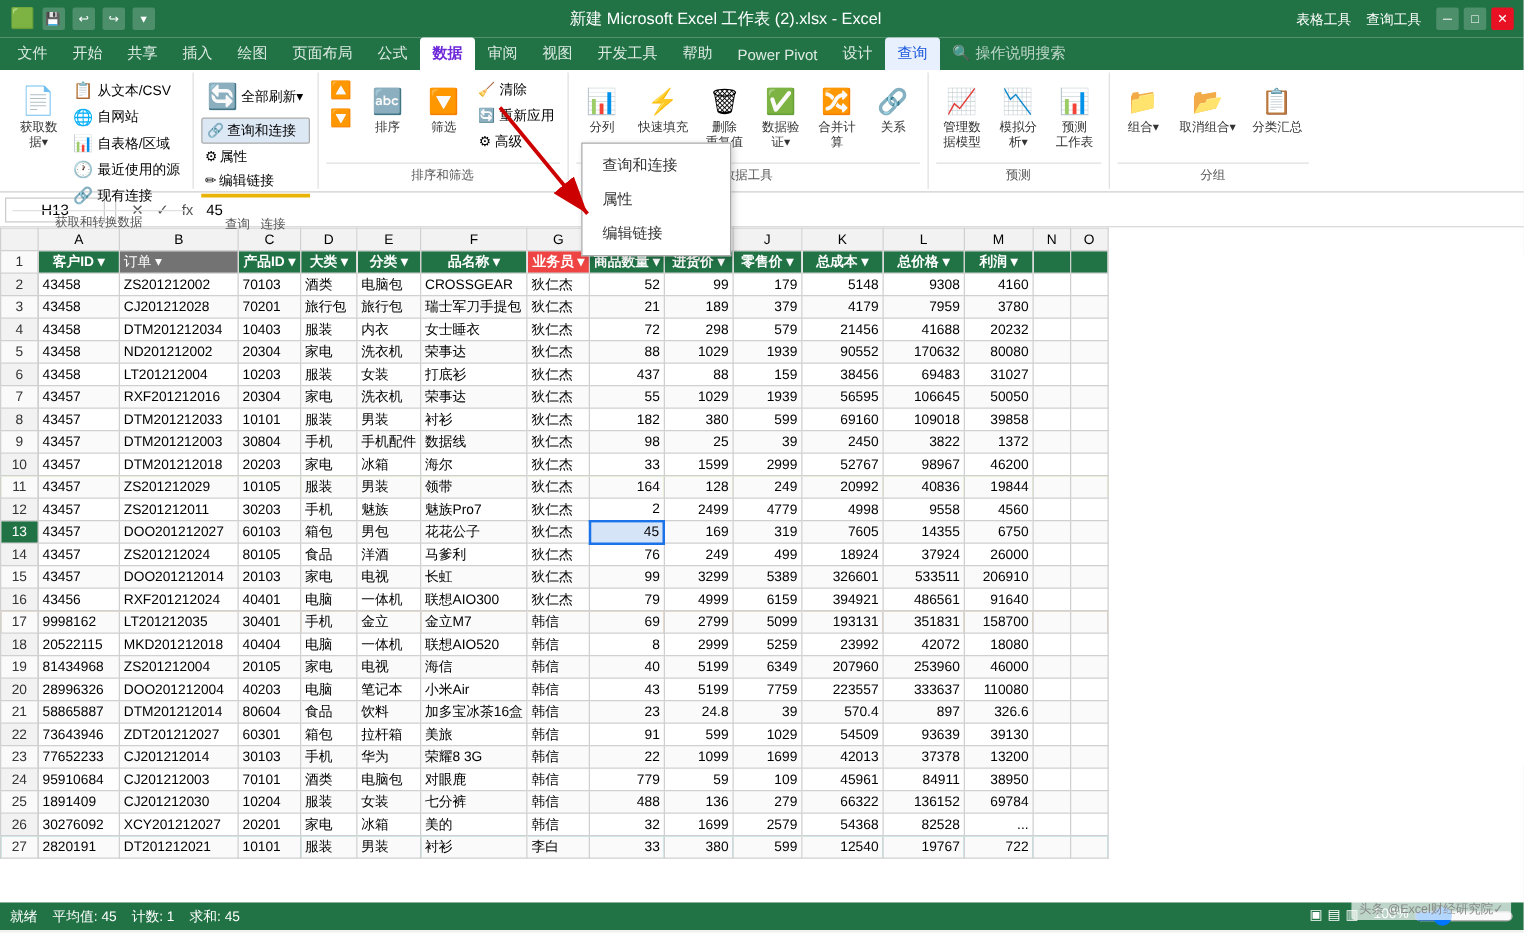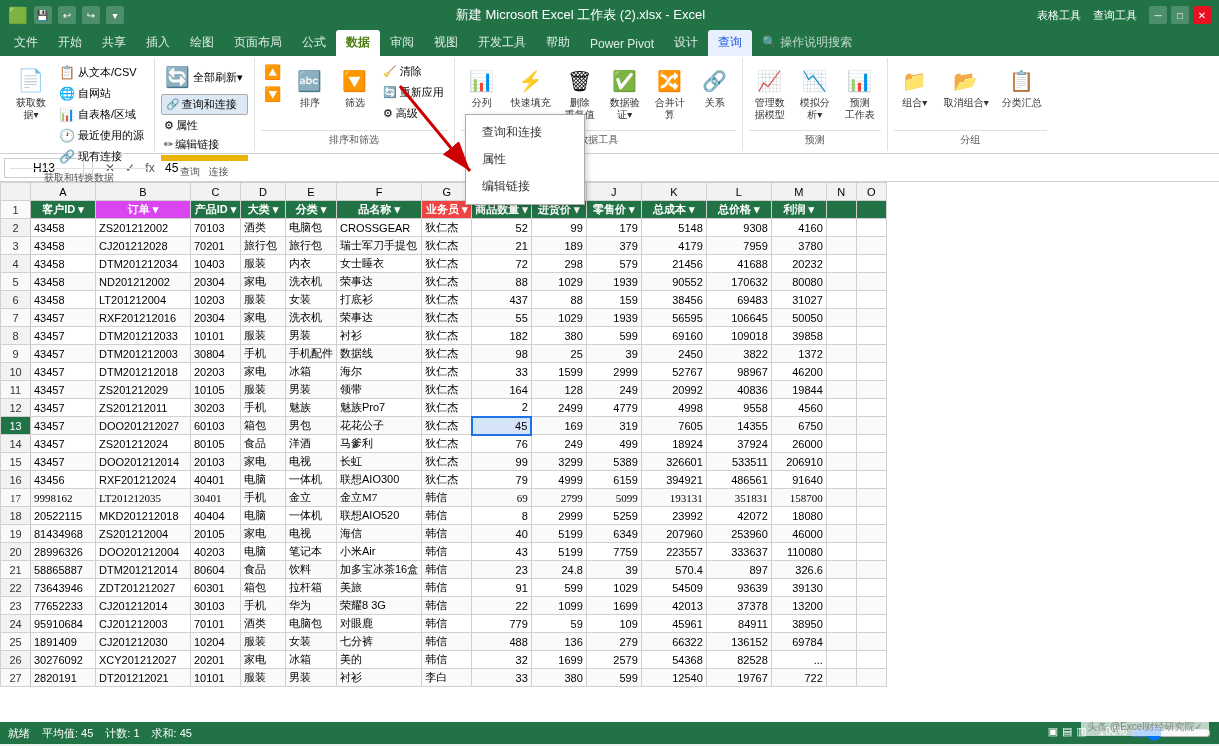--- a/index.html
+++ b/index.html
@@ -8,21 +8,21 @@
     
     .title-bar { background: #217346; height: 30px; display: flex; align-items: center; justify-content: space-between; padding: 0 8px; color: white; }
     .title-bar-left { display: flex; align-items: center; gap: 6px; }
     .title-bar-center { font-size: 13px; font-weight: normal; }
     .title-bar-right { display: flex; align-items: center; gap: 4px; font-size: 11px; }
     .tb-icon { width: 18px; height: 18px; background: rgba(255,255,255,0.2); border-radius: 2px; display: flex; align-items: center; justify-content: center; cursor: pointer; font-size: 10px; color: white; }
 
     
     .ribbon-tabs { background: #217346; height: 26px; display: flex; align-items: flex-end; padding-left: 4px; }
     .ribbon-tab { padding: 4px 10px 5px; font-size: 12px; color: rgba(255,255,255,0.85); cursor: pointer; border-radius: 3px 3px 0 0; }
-    .ribbon-tab.active { background: #fff; color: #4d7c0f; font-weight: bold; }
+    .ribbon-tab.active { background: #fff; color: #6d28d9; font-weight: bold; }
     .ribbon-tab.query-tab { background: #e8f0fe; color: #1a56db; }
 
     
     .ribbon { background: #fff; border-bottom: 1px solid #d0d0d0; height: 98px; display: flex; align-items: stretch; padding: 2px 4px; gap: 0; position: relative; }
     .ribbon-btn { display: flex; flex-direction: column; align-items: center; cursor: pointer; padding: 3px 5px; border-radius: 3px; min-width: 42px; }
     .ribbon-btn .icon { width: 32px; height: 32px; display: flex; align-items: center; justify-content: center; font-size: 20px; }
     .ribbon-btn .label { font-size: 10px; text-align: center; color: #333; line-height: 1.2; white-space: nowrap; }
     .ribbon-btn-sm { display: flex; align-items: center; gap: 3px; cursor: pointer; padding: 2px 4px; border-radius: 2px; font-size: 11px; }
     .ribbon-btn-sm .icon-sm { width: 16px; height: 16px; display: flex; align-items: center; justify-content: center; font-size: 13px; }
 
@@ -146,21 +146,21 @@
       </div>
       <div class="ribbon-vert-item">
         <div class="icon-sm">⚙</div>
         <span>属性</span>
       </div>
       <div class="ribbon-vert-item">
         <div class="icon-sm">✏</div>
         <span>编辑链接</span>
       </div>
     </div>
-    <div style="font-size:10px; color:#555; text-align:center; border-top:6px solid #eab308; padding-top:4px; margin-top:2px;">查询&nbsp;&nbsp;&nbsp;连接</div>
+    <div style="font-size:10px; color:#555; text-align:center; border-top:3px solid #eab308; padding-top:14px; margin-top:2px;">查询&nbsp;&nbsp;&nbsp;连接</div>
 
     <div class="dropdown-popup">
       <div class="dropdown-item">查询和连接</div>
       <div class="dropdown-item">属性</div>
       <div class="dropdown-item">编辑链接</div>
     </div>
   </div>
 
   <div style="display:flex; flex-direction:column; border-right:1px solid #e0e0e0; padding: 4px 6px;">
     <div style="display:flex; gap:3px; flex:1; align-items:flex-start;">
@@ -323,21 +323,21 @@
           <th style="background:#f2f2f2; border:1px solid #d0d0d0; text-align:center; font-weight:normal; font-size:11px;">K</th>
           <th style="background:#f2f2f2; border:1px solid #d0d0d0; text-align:center; font-weight:normal; font-size:11px;">L</th>
           <th style="background:#f2f2f2; border:1px solid #d0d0d0; text-align:center; font-weight:normal; font-size:11px;">M</th>
           <th style="background:#f2f2f2; border:1px solid #d0d0d0; text-align:center; font-weight:normal; font-size:11px;">N</th>
           <th style="background:#f2f2f2; border:1px solid #d0d0d0; text-align:center; font-weight:normal; font-size:11px;">O</th>
         </tr>
 
         <tr class="header-row">
           <td class="row-num">1</td>
           <td style="background:#217346; color:white; font-weight:bold; text-align:center;">客户ID <span>▾</span></td>
-          <td style="background:#d946ef; color:white; font-weight:bold; text-align:center;">订单 <span>▾</span></td>
+          <td style="background:#737373; color:white; font-weight:normal; ">订单 <span>▾</span></td>
           <td style="background:#217346; color:white; font-weight:bold; text-align:center;">产品ID <span>▾</span></td>
           <td style="background:#217346; color:white; font-weight:bold; text-align:center;">大类 <span>▾</span></td>
           <td style="background:#217346; color:white; font-weight:bold; text-align:center;">分类 <span>▾</span></td>
           <td style="background:#217346; color:white; font-weight:bold; text-align:center;">品名称 <span>▾</span></td>
           <td style="background:#ef4444; color:white; font-weight:bold; text-align:center;">业务员 <span>▾</span></td>
           <td style="background:#217346; color:white; font-weight:bold; text-align:center;">商品数量 <span>▾</span></td>
           <td style="background:#217346; color:white; font-weight:bold; text-align:center;">进货价 <span>▾</span></td>
           <td style="background:#217346; color:white; font-weight:bold; text-align:center;">零售价 <span>▾</span></td>
           <td style="background:#217346; color:white; font-weight:bold; text-align:center;">总成本 <span>▾</span></td>
           <td style="background:#217346; color:white; font-weight:bold; text-align:center;">总价格 <span>▾</span></td>
@@ -610,21 +610,21 @@
             <td>狄仁杰</td>
             <td style="text-align: right;">79</td>
             <td style="text-align: right;">4999</td>
             <td style="text-align: right;">6159</td>
             <td style="text-align: right;">394921</td>
             <td style="text-align: right;">486561</td>
             <td style="text-align: right;">91640</td>
             <td></td>
             <td></td>
           </tr>
-          <tr style="background: #a16207; font-family: Liberation Serif, serif;">
+          <tr style="background: #a16207;">
             <td class="row-num">17</td>
             <td>9998162</td>
             <td>LT201212035</td>
             <td>30401</td>
             <td>手机</td>
             <td>金立</td>
             <td>金立M7</td>
             <td>韩信</td>
             <td style="text-align: right;">69</td>
             <td style="text-align: right;">2799</td>

